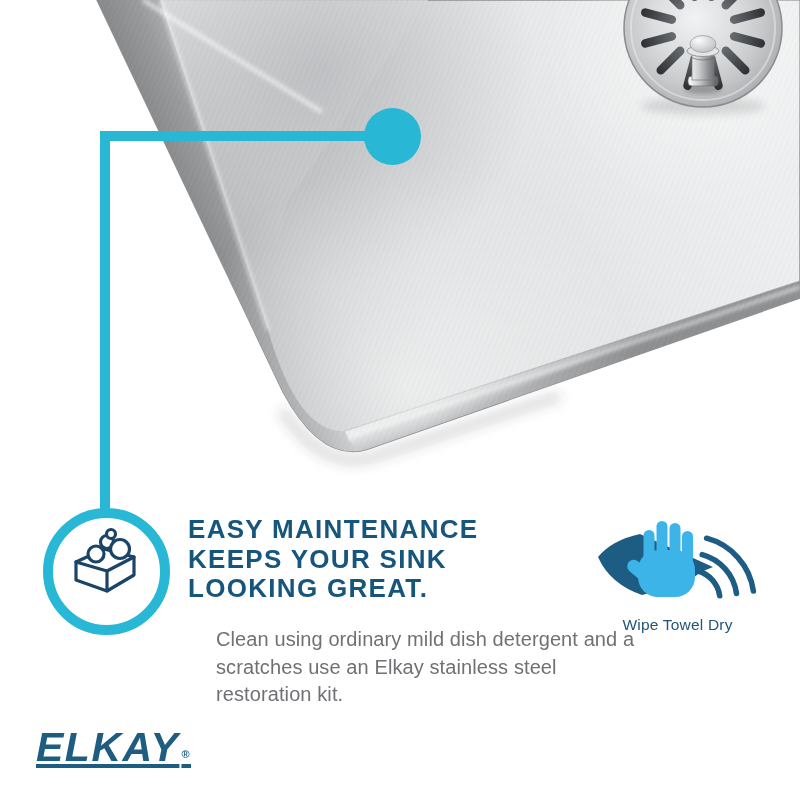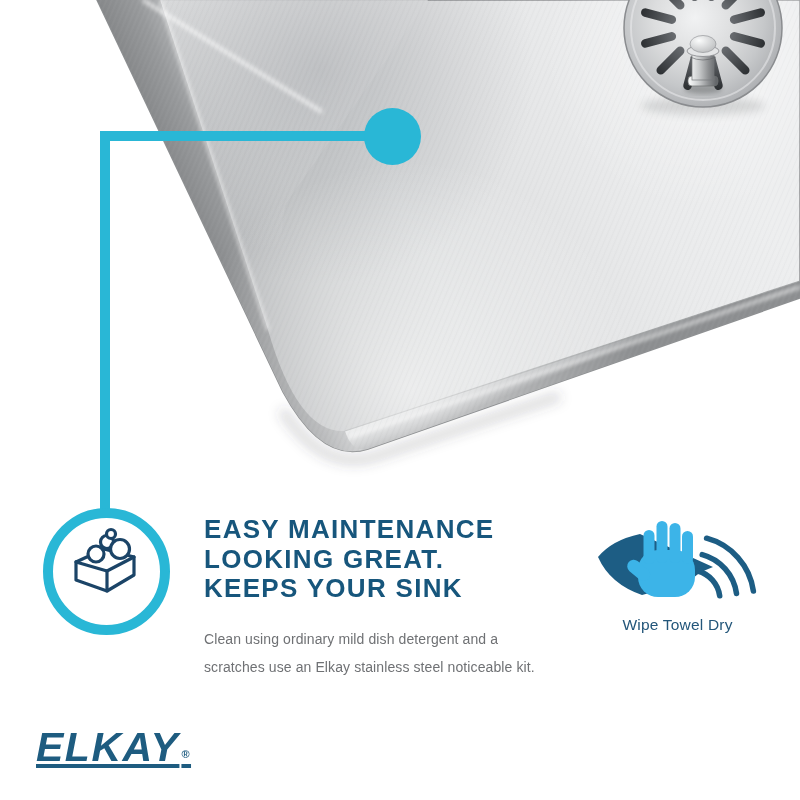--- a/index.html
+++ b/index.html
@@ -13,26 +13,26 @@
   .callout-line-h{position:absolute;left:100px;top:131px;width:284px;height:10px;background:#29B7D6;}
   .callout-line-v{position:absolute;left:100px;top:131px;width:10px;height:382px;background:#29B7D6;}
   .callout-dot{position:absolute;left:364px;top:108px;width:57px;height:57px;border-radius:50%;background:#29B7D6;}
   .callout-ring{
     position:absolute;left:43px;top:508px;width:107px;height:107px;border:10px solid #29B7D6;
     border-radius:50%;background:#ffffff;
   }
   .sponge-svg{position:absolute;left:66px;top:523px;width:80px;height:80px;}
   
   .headline{
-    position:absolute;left:204px;top:515px;width:330px;
+    position:absolute;left:188px;top:515px;width:330px;
     color:#17567C;font-size:26px;font-weight:bold;letter-spacing:1.3px;line-height:29.5px;
   }
   .bodytext{
-    position:absolute;left:204px;top:626px;width:420px;
-    color:#6F7174;font-size:14px;line-height:27.5px;letter-spacing:.1px;
+    position:absolute;left:216px;top:626px;width:420px;
+    color:#6F7174;font-size:20px;line-height:27.5px;letter-spacing:.1px;
   }
   
   .towel-svg{position:absolute;left:590px;top:512px;width:175px;height:100px;}
   .towel-label{
     position:absolute;left:585px;top:616px;width:185px;text-align:center;
     color:#23567A;font-size:15.5px;letter-spacing:.2px;
   }
   
   .brand{
     position:absolute;left:36px;top:724px;
@@ -212,27 +212,27 @@
       <path d="M41,48 L41,68" fill="none"></path>
       <circle cx="41" cy="19" r="6.5"></circle>
       <circle cx="30" cy="31" r="8"></circle>
       <circle cx="54" cy="26" r="9.5"></circle>
       <circle cx="45" cy="11" r="4.5"></circle>
     </g>
   </svg>
 
   <div class="headline">
     <div>EASY MAINTENANCE</div>
+    <div>KEEPS YOUR SINK</div>
     <div>LOOKING GREAT.</div>
-    <div>KEEPS YOUR SINK</div>
   </div>
 
   <div class="bodytext">
     <div>Clean using ordinary mild dish detergent and a</div>
-    <div>scratches use an Elkay stainless steel noticeable kit.</div>
+    <div>scratches use an Elkay stainless steel restoration kit.</div>
   </div>
 
   <svg class="towel-svg" viewBox="0 0 175 100" aria-hidden="true">
     <path d="M8,45 Q22,28 50,22 L123,55 Q104,62 100,70 L52,83 Q20,72 8,45 Z" fill="#1D5D84"></path>
     <g fill="#3CB4E8">
       <rect x="48" y="38" width="57" height="47" rx="20"></rect>
       <rect x="53.5" y="18" width="11" height="34" rx="5.5"></rect>
       <rect x="66.5" y="9" width="11" height="42" rx="5.5"></rect>
       <rect x="79.5" y="11" width="11" height="40" rx="5.5"></rect>
       <rect x="92" y="19" width="11" height="33" rx="5.5"></rect>

